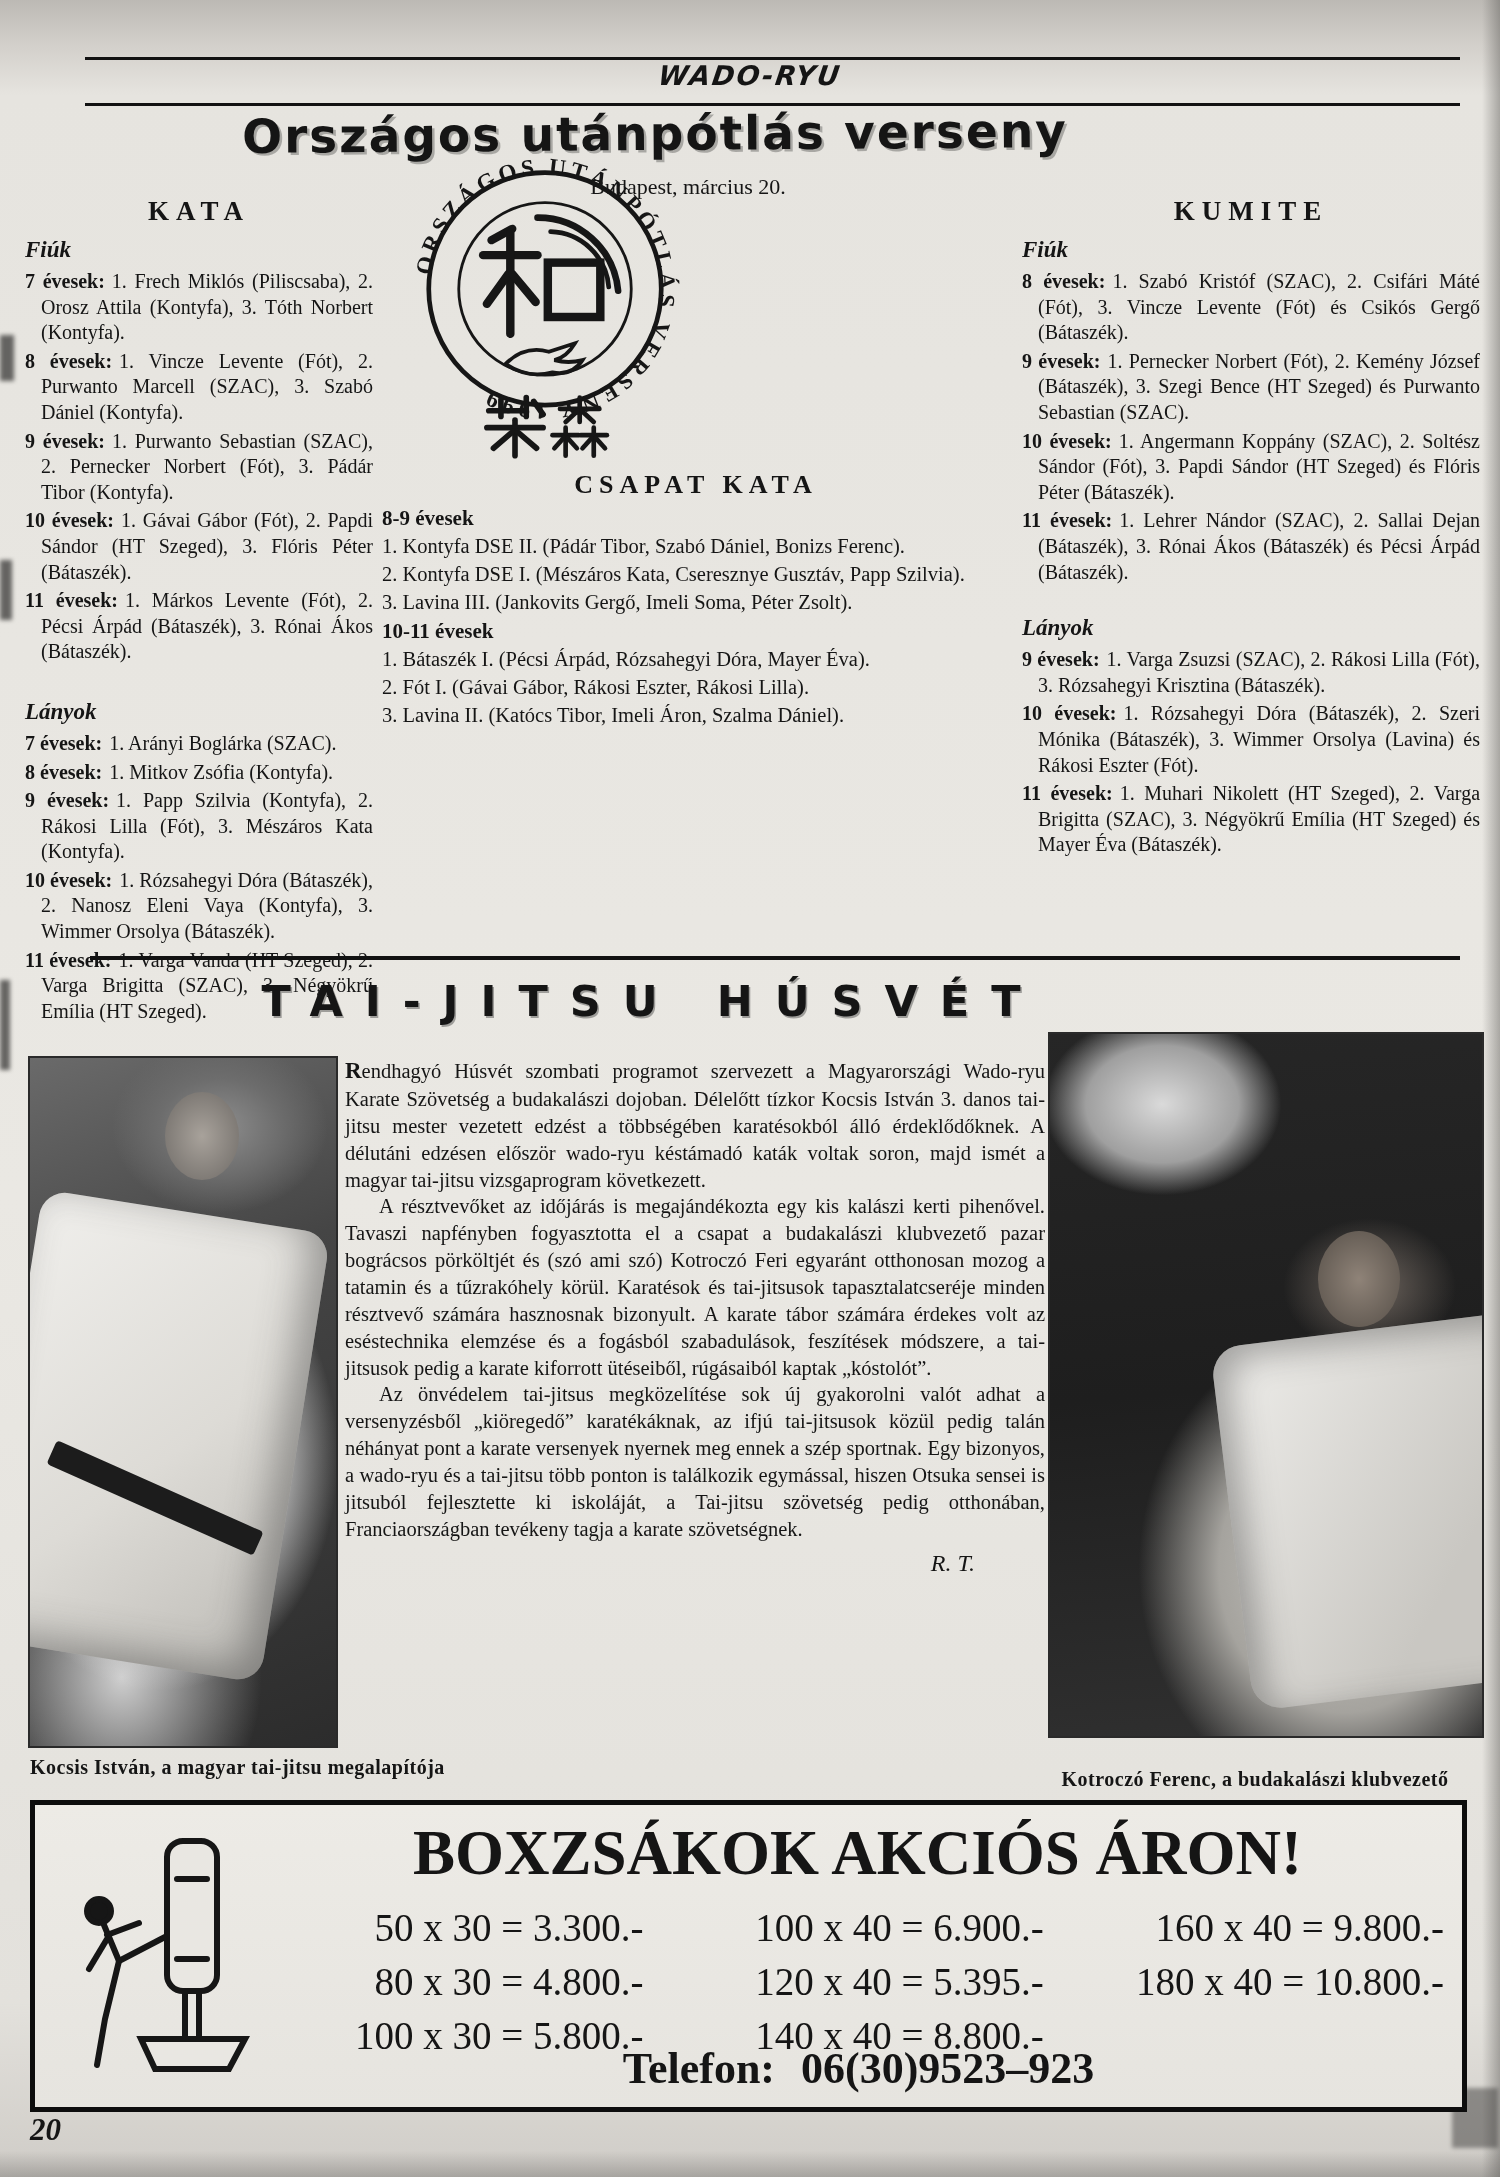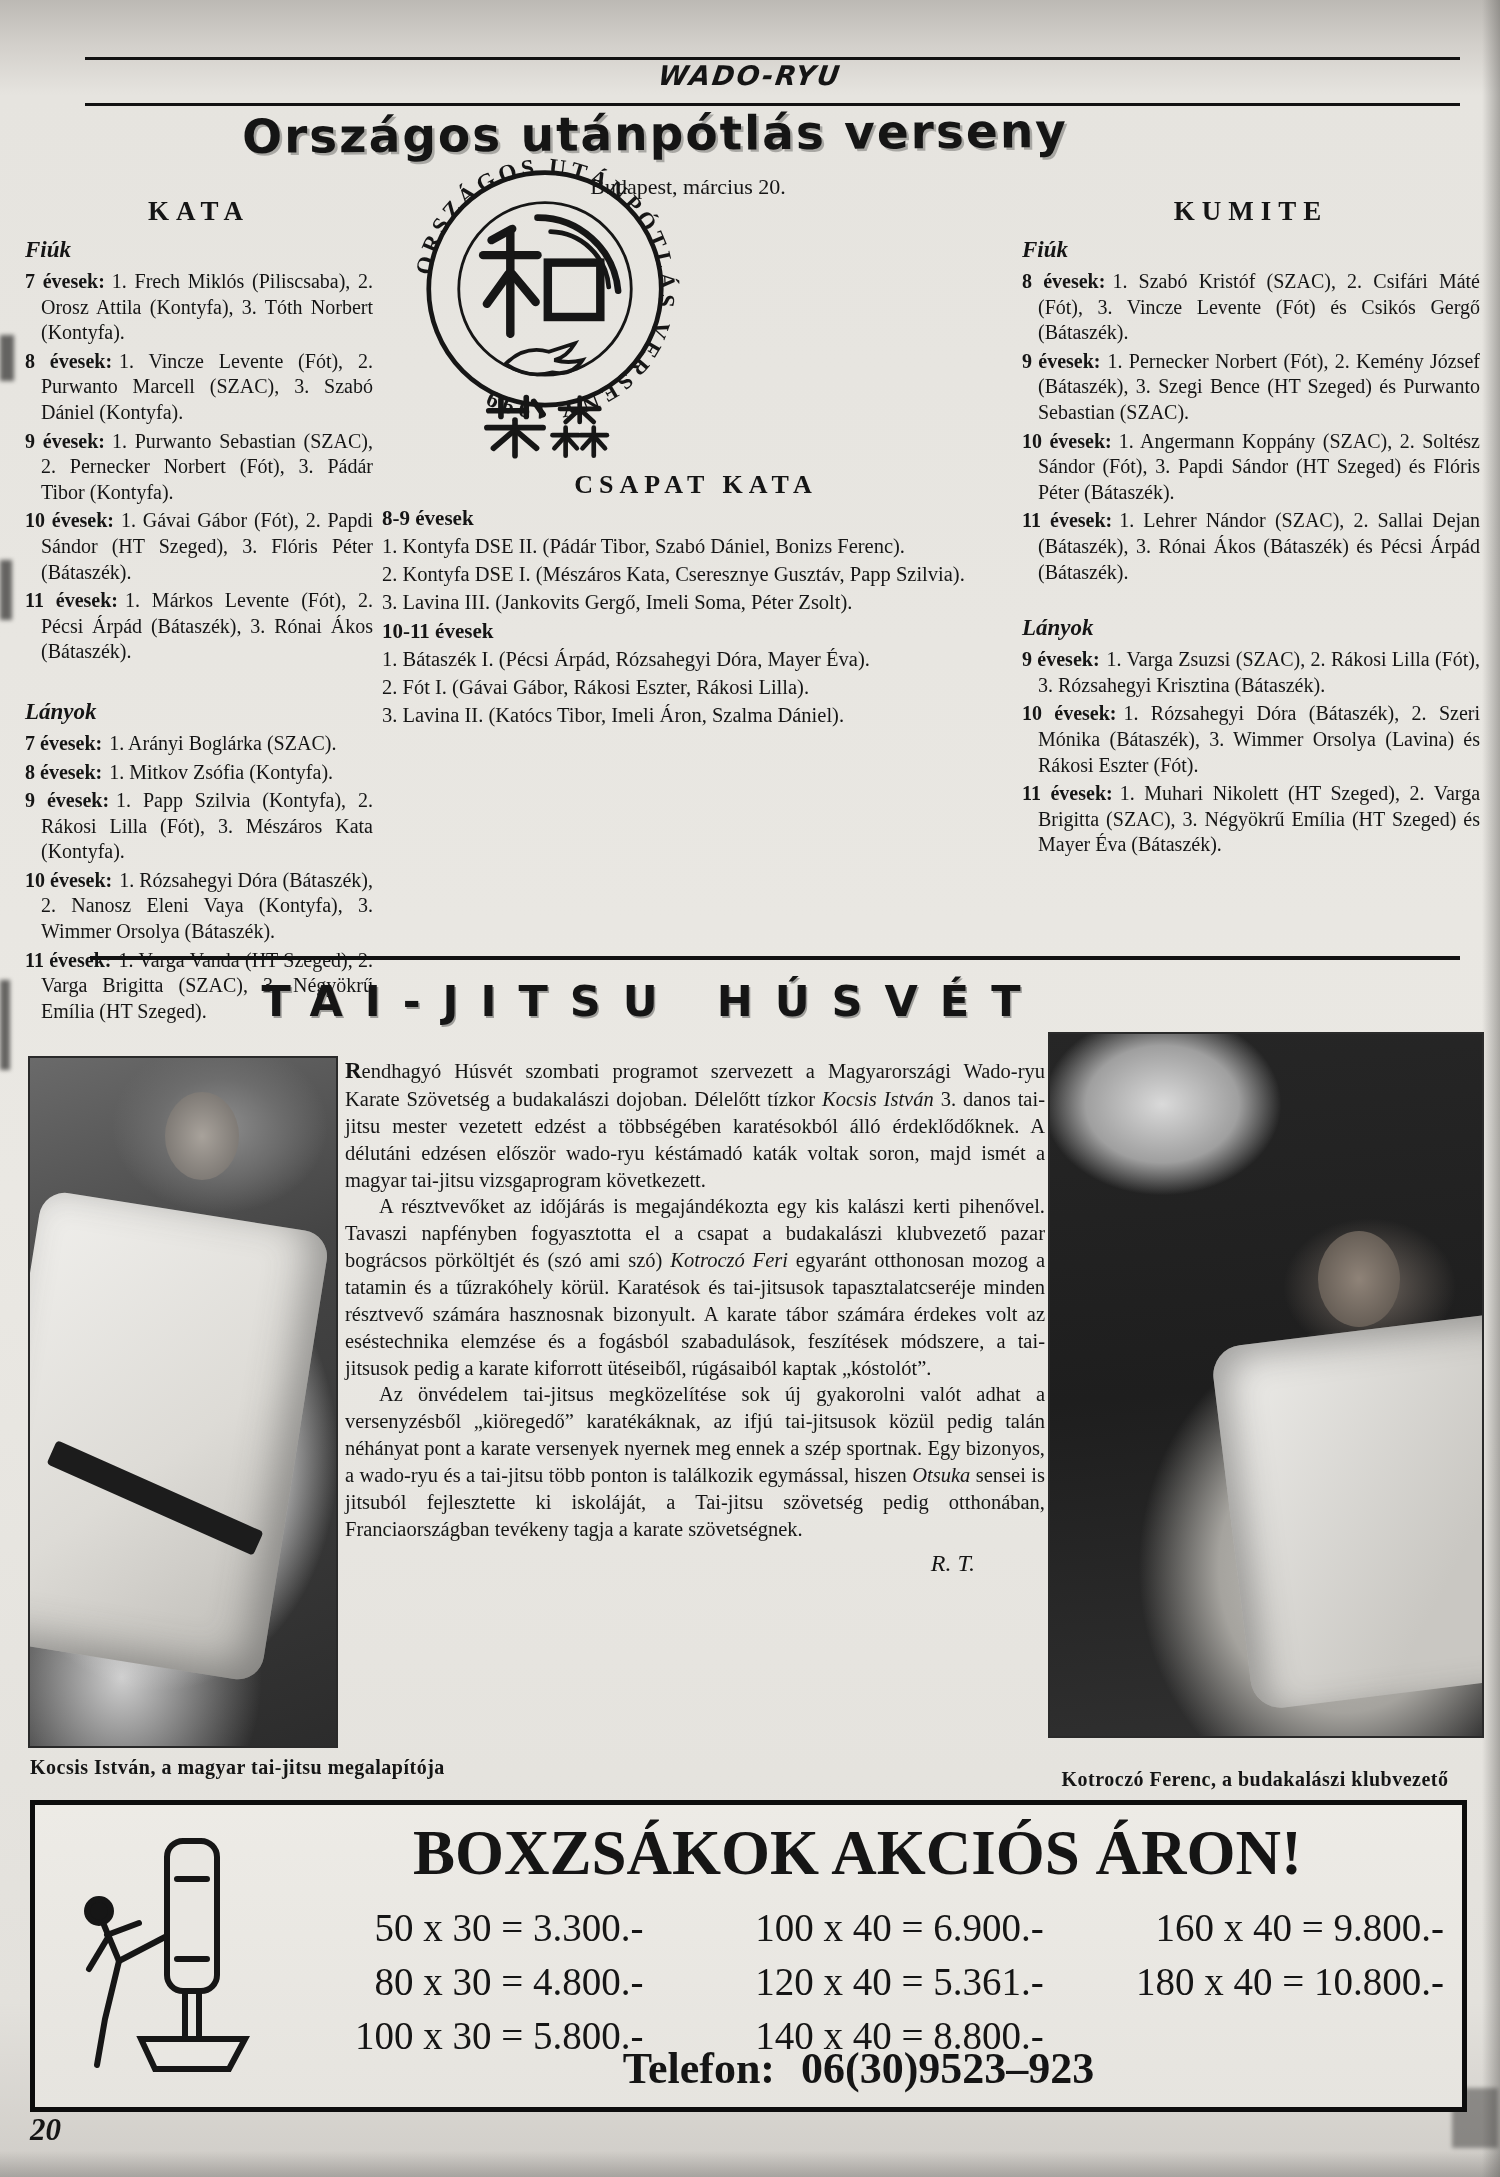--- a/index.html
+++ b/index.html
@@ -66,21 +66,21 @@
         background:linear-gradient(125deg,#efeeeb,#c9c7c2 70%);box-shadow:inset 14px 10px 34px rgba(50,50,50,.4);}
 
   .caption{position:absolute;font-weight:700;font-size:20px;letter-spacing:.5px;}
   .cap-left{left:30px;top:1756px;width:480px;text-align:left;}
   .cap-right{left:1030px;top:1768px;width:450px;text-align:center;}
 
   .article{position:absolute;left:345px;top:1056px;width:700px;font-size:20.5px;line-height:1.31;text-align:justify;}
   .article p{margin:0;}
   .article p.first::first-letter{font-weight:700;font-size:1.12em;}
   .article p + p{text-indent:34px;}
-  .article .nm{font-style:italic;}
+  .article .nm{}
   .sig{margin-top:6px;text-align:right;padding-right:70px;font-weight:400;font-style:italic;font-size:24px;}
 
   .ad{position:absolute;left:30px;top:1800px;width:1427px;height:302px;border:5px solid #0d0d0d;
         background:linear-gradient(180deg,#edebe6,#e6e4df);}
   .ad-illu{position:absolute;left:14px;top:14px;width:218px;height:268px;}
   .ad-head{position:absolute;left:230px;right:12px;top:12px;text-align:center;
         font-weight:700;font-size:63px;letter-spacing:0px;font-family:"Liberation Serif",serif;}
   .ad-grid{position:absolute;left:238px;right:18px;top:100px;display:grid;
         grid-template-columns:1fr 1.08fr 1.08fr;row-gap:9px;font-size:39px;}
   .ad-grid div{text-align:right;white-space:nowrap;}
@@ -245,21 +245,21 @@
           <path d="M 58,120 L 40,150"></path>
         </g>
       </svg>
     </div>
     <div class="ad-head">BOXZSÁKOK AKCIÓS ÁRON!</div>
     <div class="ad-grid">
       <div>50 x 30 = 3.300.-</div>
       <div>100 x 40 =  6.900.-</div>
       <div>160 x 40 =   9.800.-</div>
       <div>80 x 30 = 4.800.-</div>
-      <div>120 x 40 =  5.361.-</div>
+      <div>120 x 40 =  5.395.-</div>
       <div>180 x 40 = 10.800.-</div>
       <div>100 x 30 = 5.800.-</div>
       <div>140 x 40 =  8.800.-</div>
     </div>
     <div class="ad-phone">
       <span class="lbl">Telefon:</span><span>06(30)9523–923</span>
     </div>
   </div>
 
   <div class="pageno">20</div>

